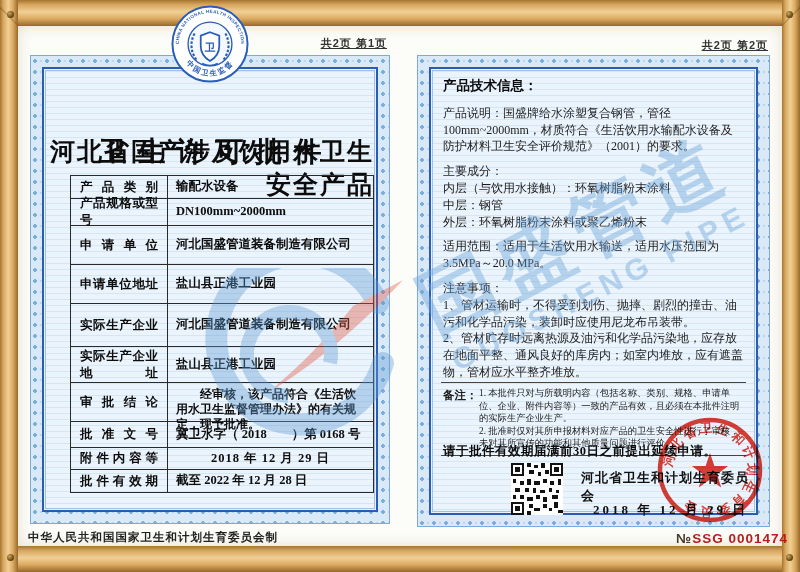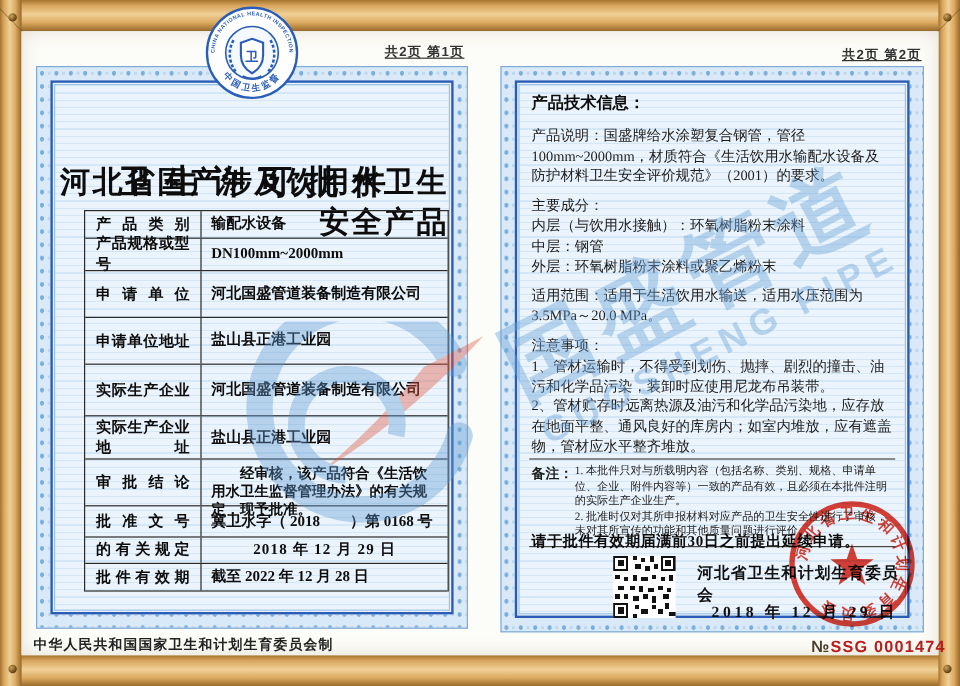--- a/index.html
+++ b/index.html
@@ -161,21 +161,21 @@
               <div class="tvalue">经审核，该产品符合《生活饮用水卫生监督管理办法》的有关规定，现予批准。</div>
             </div>
             <div class="trow h25">
               <div class="tlabel">
                   <span>批准文号</span>
                 </div>
               <div class="tvalue">冀卫水字（ 2018　　）第 0168 号</div>
             </div>
             <div class="trow h21 center">
               <div class="tlabel">
-                  <span>的有关规定</span>
+                  <span>附件内容等</span>
                 </div>
               <div class="tvalue">2018 年 12 月 29 日</div>
             </div>
             <div class="trow h22">
               <div class="tlabel">
                   <span>批件有效期</span>
                 </div>
               <div class="tvalue">截至 2022 年 12 月 28 日</div>
             </div>
           </div>

